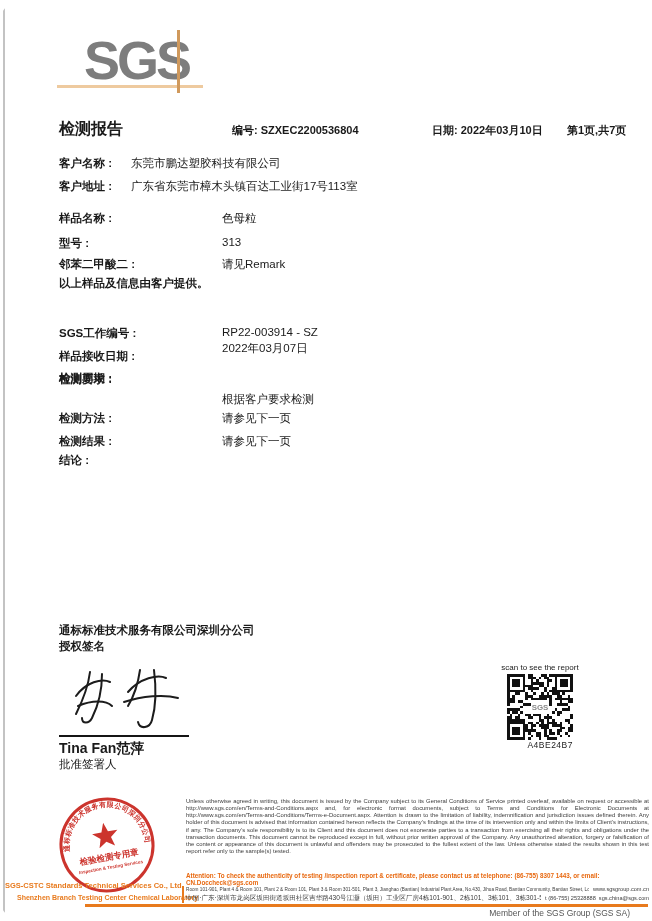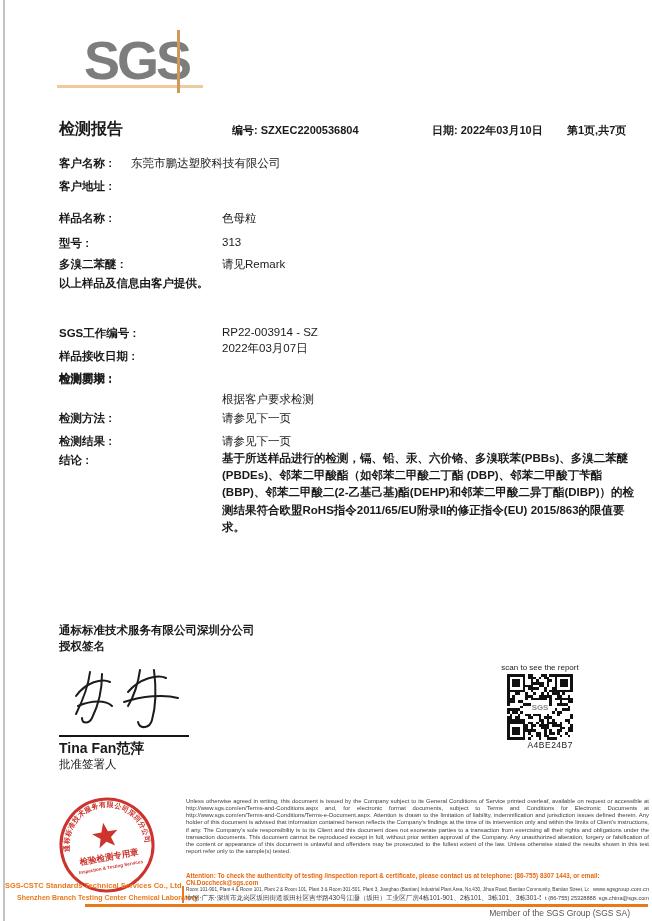--- a/index.html
+++ b/index.html
@@ -1,17 +1,17 @@
 <!DOCTYPE html>
 <html><head>
 <meta charset="utf-8">
 <style>
   html,body{margin:0;padding:0;background:#ffffff;}
   .page{position:relative;width:652px;height:921px;background:#fff;overflow:hidden;
-        font-family:"Liberation Sans","DejaVu Sans",sans-serif;color:#1a1a1a;}
+        font-family:"Liberation Sans","DejaVu Sans",sans-serif;color:#1a1a1a;border-radius:22px;}
   .abs{position:absolute;}
   .edge-left{left:3px;top:0;width:2px;height:921px;background:#c3c3c3;}
 
   
   .logo-text{left:84px;top:33px;font-size:54px;line-height:1;font-weight:bold;color:#7d7d7d;letter-spacing:-3px;}
   .logo-hline{left:57px;top:85px;width:146px;height:3px;background:#eeca9f;}
   .logo-vline{left:177px;top:30px;width:3px;height:63px;background:#d0995c;}
 
   
   .doc-title{left:59px;top:119px;font-size:16px;font-weight:bold;}
@@ -69,43 +69,43 @@
   <div class="abs logo-vline"></div>
 
   <div class="abs doc-title">检测报告</div>
   <div class="abs hdr hdr-no">编号: SZXEC2200536804</div>
   <div class="abs hdr hdr-date">日期: 2022年03月10日</div>
   <div class="abs hdr hdr-page">第1页,共7页</div>
 
   <div class="abs lab" style="top:156px">客户名称 :</div>
   <div class="abs val val-c" style="top:156px">东莞市鹏达塑胶科技有限公司</div>
   <div class="abs lab" style="top:179px">客户地址 :</div>
+  <div class="abs val val-c" style="top:179px">广东省东莞市樟木头镇百达工业街17号113室</div>
 
   <div class="abs lab" style="top:211px">样品名称 :</div>
   <div class="abs val val-w" style="top:211px">色母粒</div>
   <div class="abs lab" style="top:236px">型号 :</div>
   <div class="abs val val-w" style="top:236px">313</div>
-  <div class="abs lab" style="top:257px">多溴二苯醚 :</div>
+  <div class="abs lab" style="top:257px">邻苯二甲酸二 :</div>
   <div class="abs val val-w" style="top:257px">请见Remark</div>
   <div class="abs note">以上样品及信息由客户提供。</div>
 
   <div class="abs lab" style="top:326px">SGS工作编号 :</div>
   <div class="abs val val-w" style="top:326px">RP22-003914 - SZ</div>
   <div class="abs lab" style="top:349px">样品接收日期 :</div>
   <div class="abs val val-w" style="top:341px">2022年03月07日</div>
   <div class="abs lab" style="top:371px">检测周期 :</div>
   <div class="abs lab" style="top:372px">检测要求 :</div>
   <div class="abs val val-w" style="top:392px">根据客户要求检测</div>
   <div class="abs lab" style="top:411px">检测方法 :</div>
   <div class="abs val val-w" style="top:411px">请参见下一页</div>
   <div class="abs lab" style="top:434px">检测结果 :</div>
   <div class="abs val val-w" style="top:434px">请参见下一页</div>
 
   <div class="abs lab" style="top:453px">结论 :</div>
-  <div class="abs concl-text">基于所送样品进行的检测，镉、铅、汞、六价铬、多溴联苯(PBBs)、多溴二苯醚(PBDEs)、邻苯二甲酸酯（如邻苯二甲酸二丁酯 (DBP)、邻苯二甲酸丁苄酯(BBP)、邻苯二甲酸二(2-乙基己基)酯(DEHP)和邻苯二甲酸二异丁酯(DIBP)）的检测结果符合欧盟RoHS指令2011/65/EU附录II的修正指令(EU) 2015/863的限值要求。</div>
 
   <div class="abs sig-company">通标标准技术服务有限公司深圳分公司</div>
   <div class="abs sig-auth">授权签名</div>
   <svg class="abs sig-svg" width="135" height="72" viewBox="0 0 135 72">
     <g fill="none" stroke="#1c1c1c" stroke-width="2" stroke-linecap="round">
       <path d="M10,34 C20,20 36,16 44,20"></path>
       <path d="M24,10 C22,26 14,44 10,52"></path>
       <path d="M36,12 C36,28 32,44 26,56 C23,62 16,62 16,56"></path>
       <path d="M12,44 C26,38 40,38 46,44"></path>
       <path d="M62,30 C74,16 92,12 100,16"></path>

